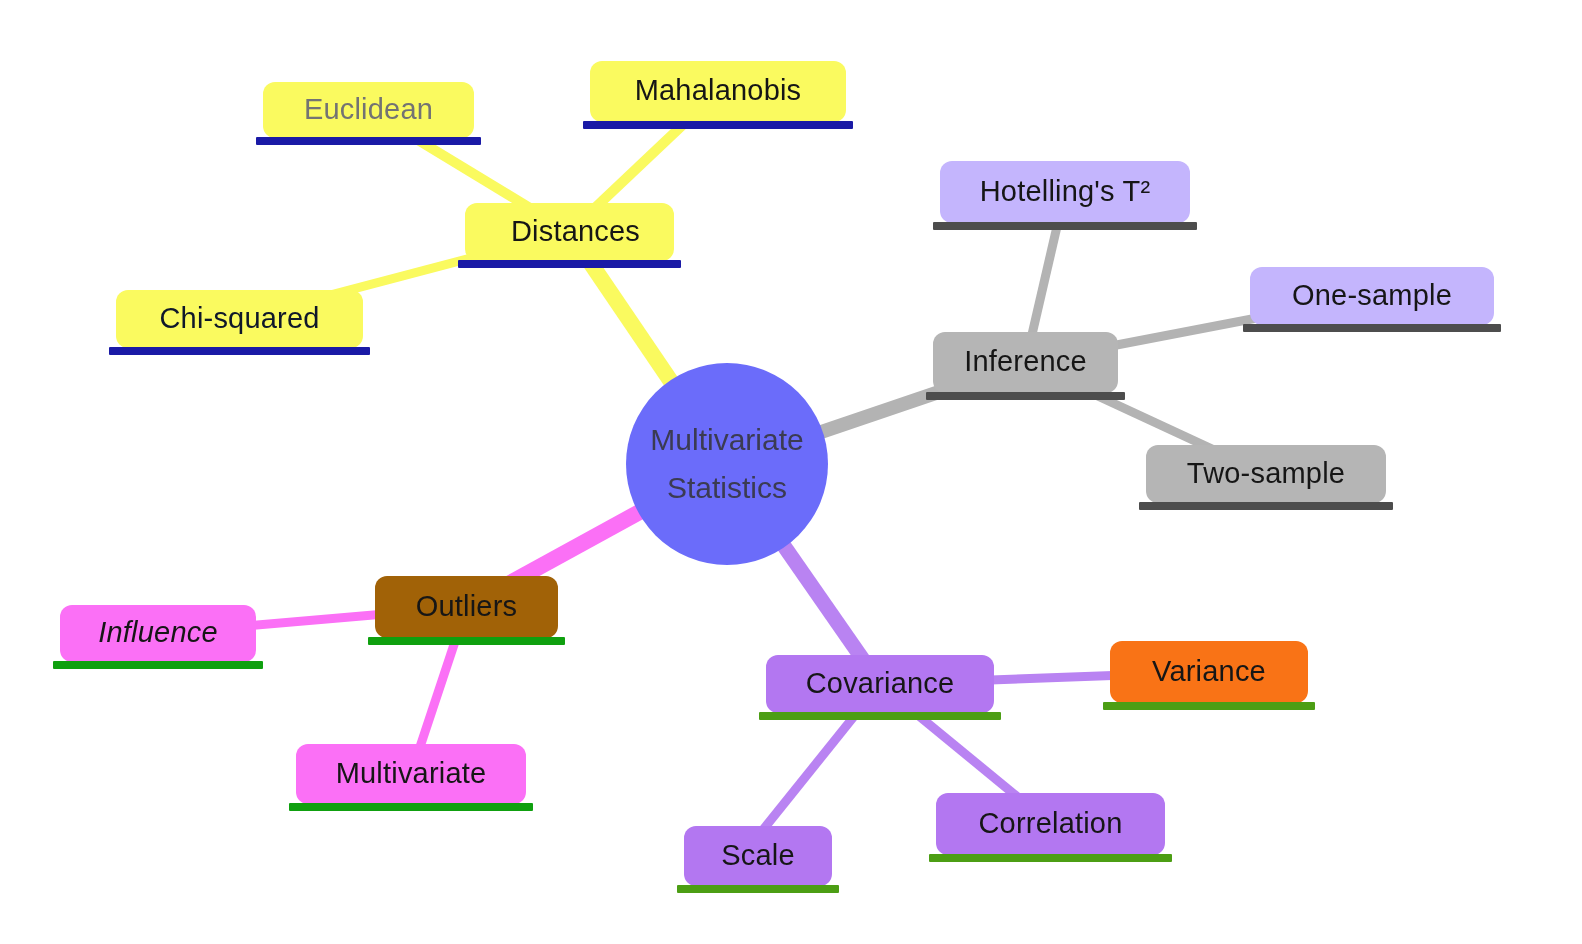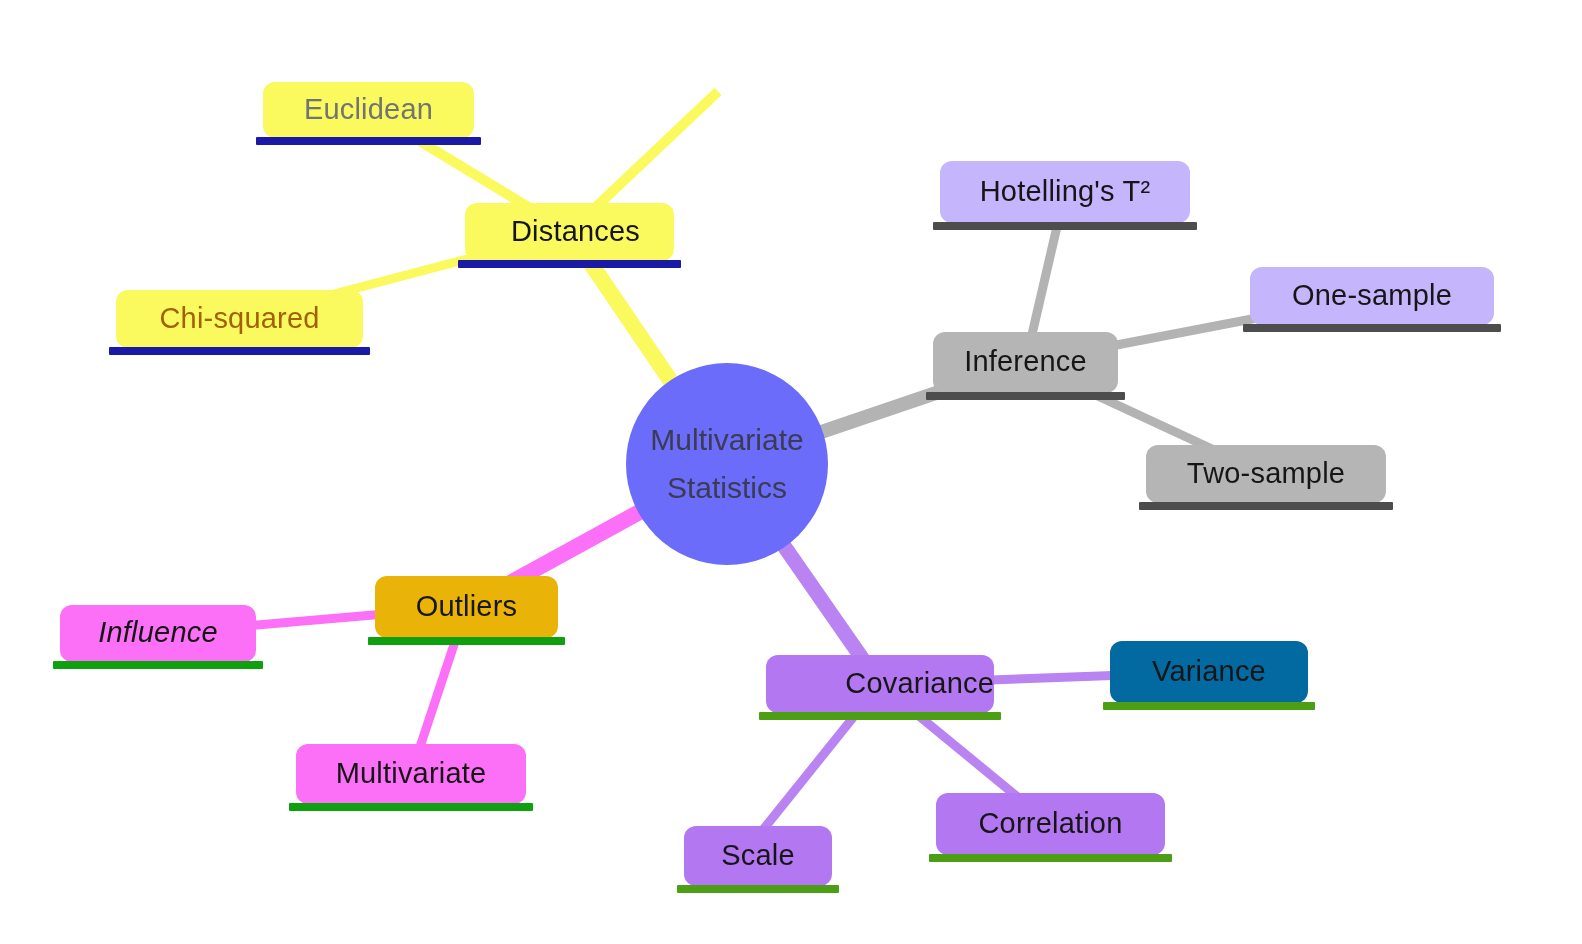--- a/index.html
+++ b/index.html
@@ -89,57 +89,61 @@
     </svg>
   <div id="node-layer">
       <div class="node" style="left: 465px; top: 203px; width: 209px; height: 58px; background: rgb(250, 250, 95);">
         <span class="label" style="color: rgb(22, 22, 22); margin-left: 12px;">Distances</span>
         <div class="underline" style="background: rgb(26, 26, 166);"></div>
       </div>
       <div class="node" style="left: 263px; top: 82px; width: 211px; height: 56px; background: rgb(250, 250, 95);">
         <span class="label" style="color: #737373;">Euclidean</span>
         <div class="underline" style="background: rgb(26, 26, 166);"></div>
       </div>
+      <div class="node" style="left: 590px; top: 61px; width: 256px; height: 61px; background: rgb(250, 250, 95);">
+        <span class="label" style="color: rgb(22, 22, 22);">Mahalanobis</span>
+        <div class="underline" style="background: rgb(26, 26, 166);"></div>
+      </div>
       <div class="node" style="left: 116px; top: 290px; width: 247px; height: 58px; background: rgb(250, 250, 95);">
-        <span class="label" style="color: #a16207;">Chi-squared</span>
+        <span class="label" style="color: #0f172a;">Chi-squared</span>
         <div class="underline" style="background: rgb(26, 26, 166);"></div>
       </div>
       <div class="node" style="left: 933px; top: 332px; width: 185px; height: 61px; background: rgb(181, 181, 181);">
         <span class="label" style="color: rgb(22, 22, 22);">Inference</span>
         <div class="underline" style="background: rgb(77, 77, 77);"></div>
       </div>
       <div class="node" style="left: 940px; top: 161px; width: 250px; height: 62px; background: #c4b5fd;">
         <span class="label" style="color: rgb(22, 22, 22);">Hotelling's T²</span>
         <div class="underline" style="background: rgb(77, 77, 77);"></div>
       </div>
       <div class="node" style="left: 1250px; top: 267px; width: 244px; height: 58px; background: #c4b5fd;">
         <span class="label" style="color: rgb(22, 22, 22);">One-sample</span>
         <div class="underline" style="background: rgb(77, 77, 77);"></div>
       </div>
       <div class="node" style="left: 1146px; top: 445px; width: 240px; height: 58px; background: rgb(181, 181, 181);">
         <span class="label" style="color: rgb(22, 22, 22);">Two-sample</span>
         <div class="underline" style="background: rgb(77, 77, 77);"></div>
       </div>
-      <div class="node" style="left: 375px; top: 576px; width: 183px; height: 62px; background: #eab308;">
+      <div class="node" style="left: 375px; top: 576px; width: 183px; height: 62px; background: #a16207;">
         <span class="label" style="color: rgb(22, 22, 22);">Outliers</span>
         <div class="underline" style="background: rgb(15, 160, 15);"></div>
       </div>
       <div class="node" style="left: 60px; top: 605px; width: 196px; height: 57px; background: rgb(251, 112, 246); font-style: italic;">
         <span class="label" style="color: rgb(22, 22, 22);">Influence</span>
         <div class="underline" style="background: rgb(15, 160, 15);"></div>
       </div>
       <div class="node" style="left: 296px; top: 744px; width: 230px; height: 60px; background: rgb(251, 112, 246);">
         <span class="label" style="color: rgb(22, 22, 22);">Multivariate</span>
         <div class="underline" style="background: rgb(15, 160, 15);"></div>
       </div>
-      <div class="node" style="left: 766px; top: 655px; width: 228px; height: 58px; background: rgb(179, 119, 241); justify-content: flex-end;">
+      <div class="node" style="left: 766px; top: 655px; width: 228px; height: 58px; background: rgb(179, 119, 241);">
         <span class="label" style="color: rgb(22, 22, 22);">Covariance</span>
         <div class="underline" style="background: rgb(76, 158, 20);"></div>
       </div>
-      <div class="node" style="left: 1110px; top: 641px; width: 198px; height: 62px; background: #0369a1; align-items: center;">
+      <div class="node" style="left: 1110px; top: 641px; width: 198px; height: 62px; background: #f97316; align-items: center;">
         <span class="label" style="color: rgb(22, 22, 22);">Variance</span>
         <div class="underline" style="background: rgb(76, 158, 20);"></div>
       </div>
       <div class="node" style="left: 684px; top: 806px; width: 148px; height: 60px; background: rgb(179, 119, 241); margin-top: 20px;">
         <span class="label" style="color: rgb(22, 22, 22);">Scale</span>
         <div class="underline" style="background: rgb(76, 158, 20);"></div>
       </div>
       <div class="node" style="left: 936px; top: 793px; width: 229px; height: 62px; background: rgb(179, 119, 241);">
         <span class="label" style="color: rgb(22, 22, 22);">Correlation</span>
         <div class="underline" style="background: rgb(76, 158, 20);"></div>

